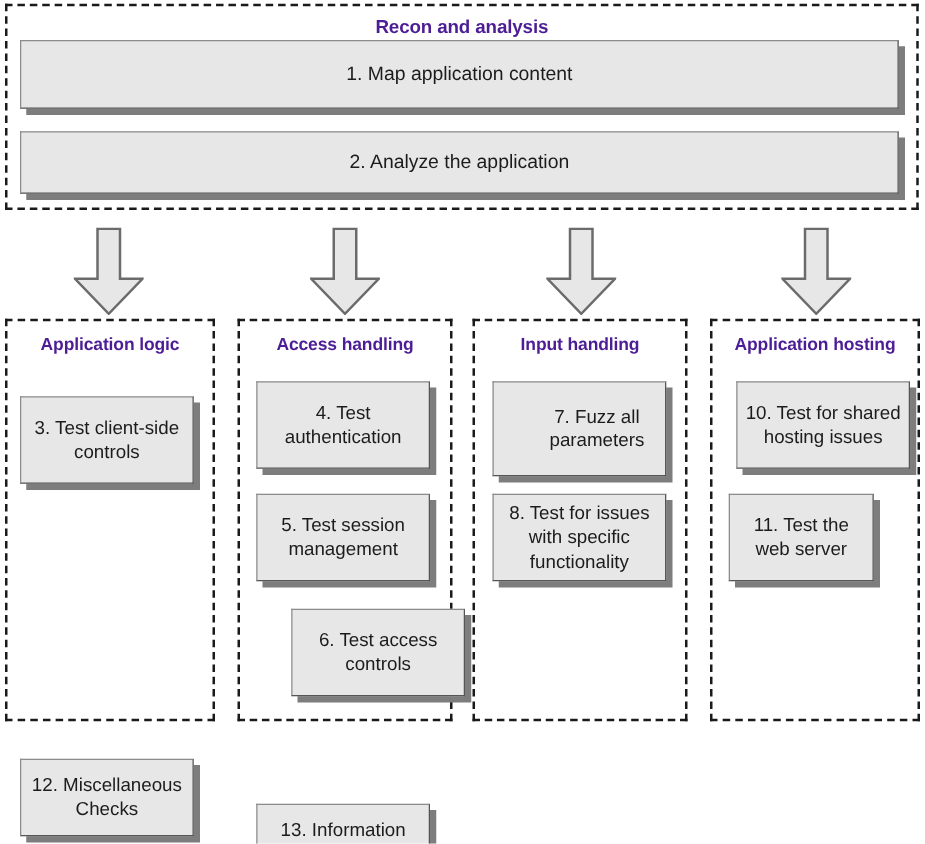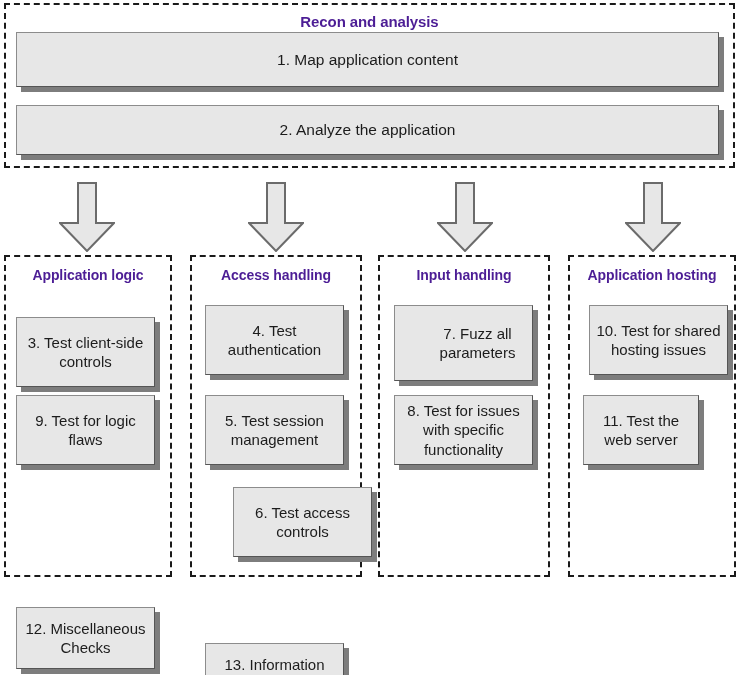--- a/index.html
+++ b/index.html
@@ -97,21 +97,20 @@
   </svg>
 
   <svg class="arrow" style="left:625px; top:182px;" width="56" height="70" viewBox="0 0 56 70">
     <polygon points="19,1 37,1 37,41 55,41 28,69 1,41 19,41" fill="#e7e7e7" stroke="#6b6b6b" stroke-width="2" stroke-linejoin="miter"></polygon>
   </svg>
 
   <div class="group-box" style="left:4px; top:255px; width:168px; height:322px;">
     <div class="group-title col-title">Application logic</div>
   </div>
   <div class="pbox" style="left:16px; top:305px; width:139px; height:70px;margin-top:12px;">3. Test client-side controls</div>
-  <div class="pbox" style="left:16px; top:395px; width:139px; height:70px;">9. Test for logic flaws</div>
 
   <div class="group-box" style="left:190px; top:255px; width:172px; height:322px;">
     <div class="group-title col-title">Access handling</div>
   </div>
   <div class="pbox" style="left:205px; top:305px; width:139px; height:70px;">4. Test authentication</div>
   <div class="pbox" style="left:205px; top:395px; width:139px; height:70px;">5. Test session management</div>
   <div class="pbox" style="left:205px; top:487px; width:139px; height:70px;margin-left:28px;">6. Test access controls</div>
 
   <div class="group-box" style="left:378px; top:255px; width:172px; height:322px;">
     <div class="group-title col-title">Input handling</div>

